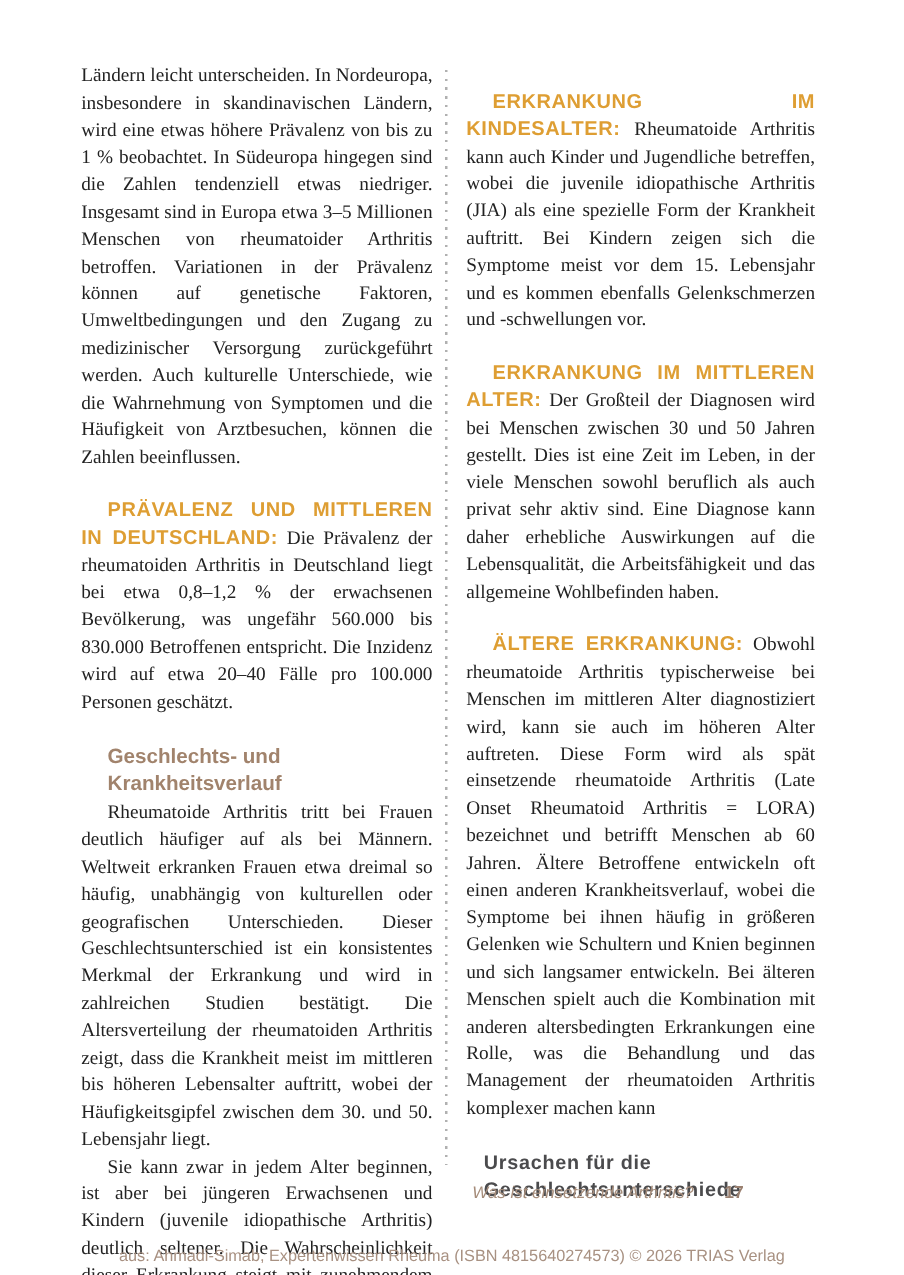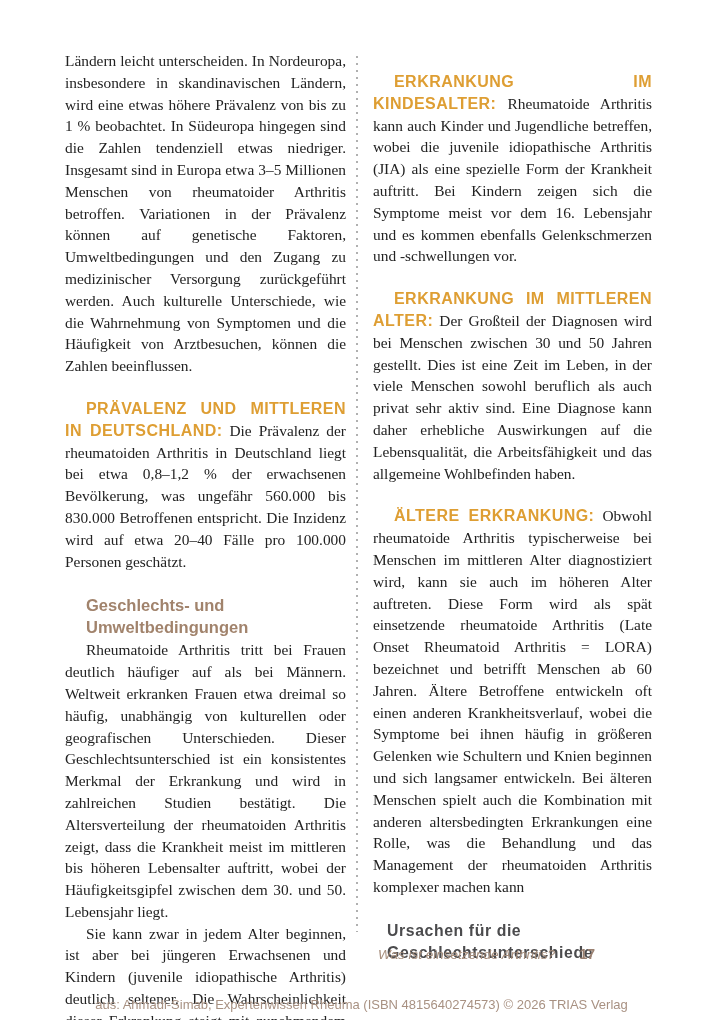--- a/index.html
+++ b/index.html
@@ -96,31 +96,31 @@
 <body>
 
 <div class="page">
 
   <div class="col col-left">
     <p class="body-para">Ländern leicht unterscheiden. In Nordeuropa, insbesondere in skandinavischen Ländern, wird eine etwas höhere Prävalenz von bis zu 1 % beobachtet. In Südeuropa hingegen sind die Zahlen tendenziell etwas niedriger. Insgesamt sind in Europa etwa 3–5 Millionen Menschen von rheumatoider Arthritis betroffen. Variationen in der Prävalenz können auf genetische Faktoren, Umweltbedingungen und den Zugang zu medizinischer Versorgung zurückgeführt werden. Auch kulturelle Unterschiede, wie die Wahrnehmung von Symptomen und die Häufigkeit von Arztbesuchen, können die Zahlen beeinflussen.</p>
     <p class="body-para indent gap-above">
       <span class="runin">PRÄVALENZ UND MITTLEREN IN DEUTSCHLAND:</span>
       <span>Die Prävalenz der rheumatoiden Arthritis in Deutschland liegt bei etwa 0,8–1,2 % der erwachsenen Bevölkerung, was ungefähr 560.000 bis 830.000 Betroffenen entspricht. Die Inzidenz wird auf etwa 20–40 Fälle pro 100.000 Personen geschätzt.</span>
     </p>
-    <h2 class="subhead-tan">Geschlechts- und Umweltbedingungen</h2>
+    <h2 class="subhead-tan">Geschlechts- und Krankheitsverlauf</h2>
     <p class="body-para indent">Rheumatoide Arthritis tritt bei Frauen deutlich häufiger auf als bei Männern. Weltweit erkranken Frauen etwa dreimal so häufig, unabhängig von kulturellen oder geografischen Unterschieden. Dieser Geschlechtsunterschied ist ein konsistentes Merkmal der Erkrankung und wird in zahlreichen Studien bestätigt. Die Altersverteilung der rheumatoiden Arthritis zeigt, dass die Krankheit meist im mittleren bis höheren Lebensalter auftritt, wobei der Häufigkeitsgipfel zwischen dem 30. und 50. Lebensjahr liegt.</p>
     <p class="body-para indent">Sie kann zwar in jedem Alter beginnen, ist aber bei jüngeren Erwachsenen und Kindern (juvenile idiopathische Arthritis) deutlich seltener. Die Wahrscheinlichkeit dieser Erkrankung steigt mit zunehmendem Alter, insbesondere bei Frauen nach der Menopause, was auf hormonelle Einflüsse hinweisen könnte. Männer entwickeln rheumatoide Arthritis in der Regel etwas</p>
   </div>
 
   <div class="divider"></div>
 
   <div class="col col-right">
     <p class="body-para indent gap-above">
       <span class="runin">ERKRANKUNG IM KINDESALTER:</span>
-      <span>Rheumatoide Arthritis kann auch Kinder und Jugendliche betreffen, wobei die juvenile idiopathische Arthritis (JIA) als eine spezielle Form der Krankheit auftritt. Bei Kindern zeigen sich die Symptome meist vor dem 16. Lebensjahr und es kommen ebenfalls Gelenkschmerzen und -schwellungen vor.</span>
+      <span>Rheumatoide Arthritis kann auch Kinder und Jugendliche betreffen, wobei die juvenile idiopathische Arthritis (JIA) als eine spezielle Form der Krankheit auftritt. Bei Kindern zeigen sich die Symptome meist vor dem 15. Lebensjahr und es kommen ebenfalls Gelenkschmerzen und -schwellungen vor.</span>
     </p>
     <p class="body-para indent gap-above">
       <span class="runin">ERKRANKUNG IM MITTLEREN ALTER:</span>
       <span>Der Großteil der Diagnosen wird bei Menschen zwischen 30 und 50 Jahren gestellt. Dies ist eine Zeit im Leben, in der viele Menschen sowohl beruflich als auch privat sehr aktiv sind. Eine Diagnose kann daher erhebliche Auswirkungen auf die Lebensqualität, die Arbeitsfähigkeit und das allgemeine Wohlbefinden haben.</span>
     </p>
     <p class="body-para indent gap-above">
       <span class="runin">ÄLTERE ERKRANKUNG:</span>
       <span>Obwohl rheumatoide Arthritis typischerweise bei Menschen im mittleren Alter diagnostiziert wird, kann sie auch im höheren Alter auftreten. Diese Form wird als spät einsetzende rheumatoide Arthritis (Late Onset Rheumatoid Arthritis = LORA) bezeichnet und betrifft Menschen ab 60 Jahren. Ältere Betroffene entwickeln oft einen anderen Krankheitsverlauf, wobei die Symptome bei ihnen häufig in größeren Gelenken wie Schultern und Knien beginnen und sich langsamer entwickeln. Bei älteren Menschen spielt auch die Kombination mit anderen altersbedingten Erkrankungen eine Rolle, was die Behandlung und das Management der rheumatoiden Arthritis komplexer machen kann</span>
     </p>
     <h2 class="subhead-gray">Ursachen für die Geschlechtsunterschiede</h2>

